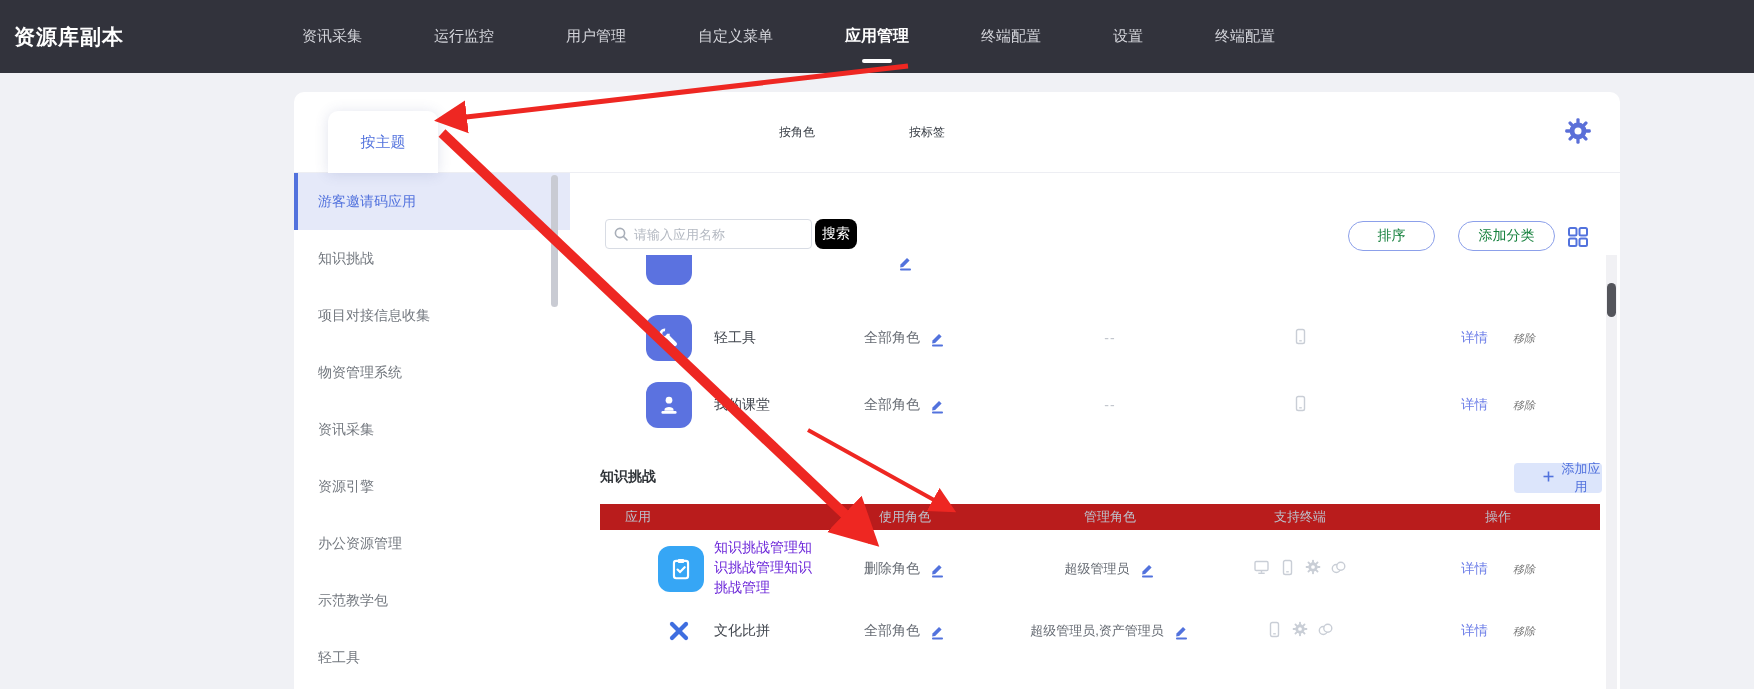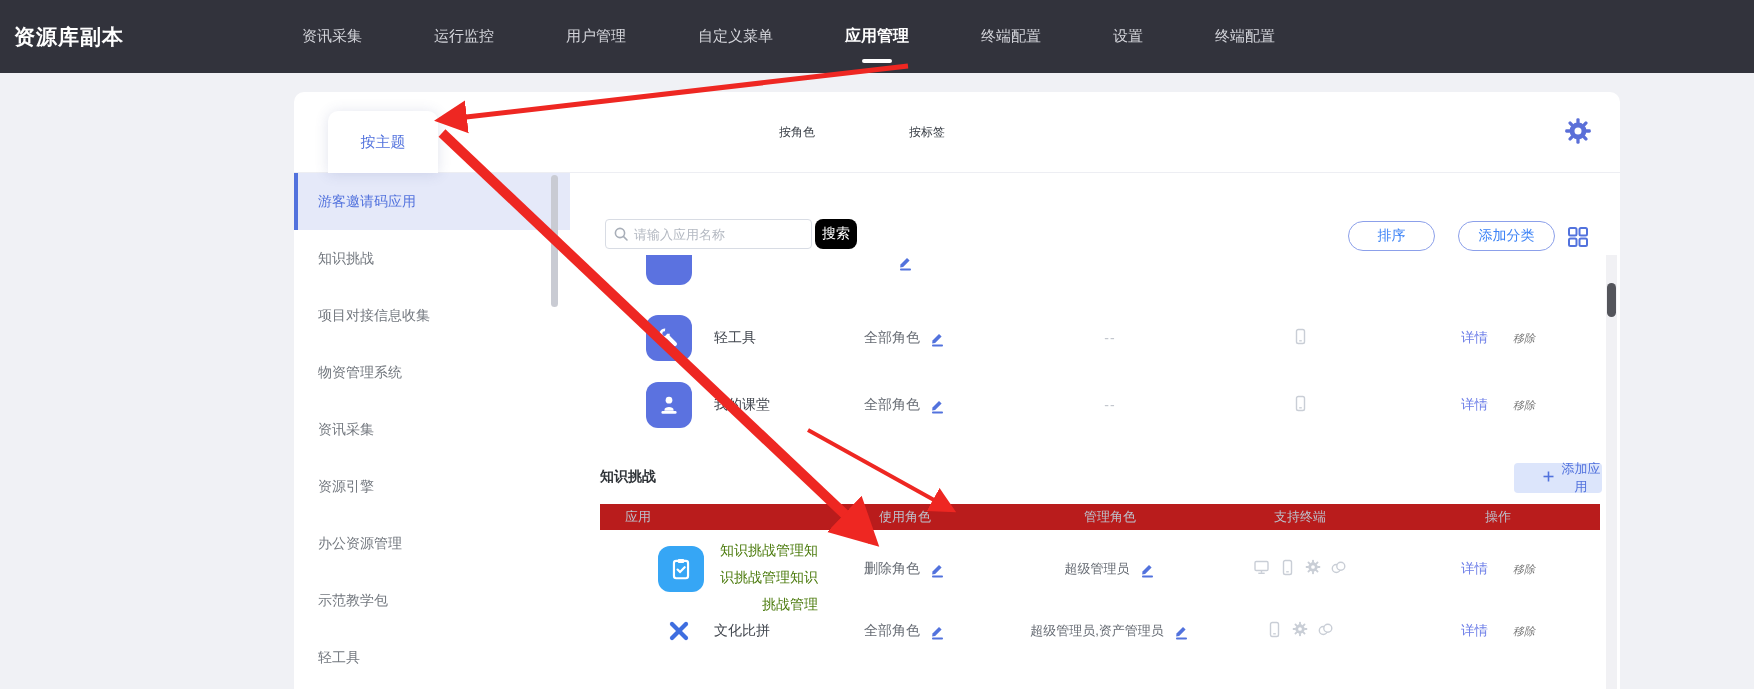--- a/index.html
+++ b/index.html
@@ -36,21 +36,21 @@
   .main { position:absolute; left:276px; top:81px; right:14px; bottom:0; }
 
   .search-wrap { position:absolute; left:35px; top:46px; display:flex; align-items:center; }
   .search-box { position:relative; width:207px; height:30px; }
   .search-box input { width:207px; height:30px; border:1px solid #D8DCE4; border-radius:4px; padding:0 8px 0 28px; font-size:13px; color:#555A63; outline:none; font-family:"Liberation Sans", sans-serif; }
   .search-box input::placeholder { color:#B4B9C2; }
   .magnifier { position:absolute; left:8px; top:7px; }
   .search-btn { margin-left:3px; width:42px; height:30px; background:#000000; color:#FFFFFF; border:none; border-radius:8px; font-size:14px; cursor:pointer; font-family:"Liberation Sans", sans-serif; }
 
   .pill-btn { position:absolute; top:48px; height:30px; background:#FFFFFF; border:1px solid #8CA0EA; border-radius:15px;
-              color:#3b82f6; font-size:14px; display:flex; align-items:center; justify-content:center; cursor:pointer; }
+              color:#15803d; font-size:14px; display:flex; align-items:center; justify-content:center; cursor:pointer; }
   .sort-btn { left:778px; width:87px; }
   .addcat-btn { left:888px; width:97px; }
   .grid-btn { position:absolute; left:996px; top:52px; width:24px; height:24px; cursor:pointer; }
 
   
   .applist { position:absolute; left:0; top:82px; right:0; height:176px; overflow:hidden; }
   .app-row { position:absolute; left:0; right:0; height:46px; }
   .app-icon { position:absolute; left:76px; top:0; width:46px; height:46px; border-radius:12px; background:#5B72E0;
               display:flex; align-items:center; justify-content:center; }
   .app-name { position:absolute; left:144px; top:0; height:46px; display:flex; align-items:center; font-size:14px; color:#40454D; }
@@ -76,21 +76,21 @@
   .th-app { left:25px; }
   .th-c { transform:translateX(-50%); }
   .th-use { left:305px; } .th-admin { left:510px; } .th-term { left:700px; } .th-act { left:898px; }
 
   .sec-row { position:absolute; left:0; right:0; }
   .sec-row1 { top:363px; height:66px; }
   .sec-row2 { top:444px; height:28px; }
   .sec-icon { position:absolute; left:88px; width:46px; height:46px; border-radius:12px; background:#36A6F5;
               display:flex; align-items:center; justify-content:center; }
   .sec-row1 .sec-icon { top:10px; }
-  .name-wrap { position:absolute; left:144px; top:1px; width:104px; font-size:14px; color:#4d7c0f; line-height:27px;text-align:right; }
+  .name-wrap { position:absolute; left:144px; top:1px; width:104px; font-size:14px; color:#6d28d9; line-height:20px; }
   .sec-row .colmid { top:50%; transform:translateY(-50%); height:22px; }
   .x-icon { position:absolute; left:96px; top:1px; width:26px; height:26px; }
   .name2 { position:absolute; left:144px; top:0; height:28px; display:flex; align-items:center; font-size:14px; color:#40454D; }
   .val-sm { font-size:13px; color:#666B73; white-space:nowrap; }
 
   
   .vtrack { position:absolute; left:1606px; top:255px; width:11px; height:434px; background:#F1F1F4; }
   .vthumb { position:absolute; left:1607px; top:283px; width:9px; height:34px; background:#54555B; border-radius:5px; cursor:pointer; }
 
   

